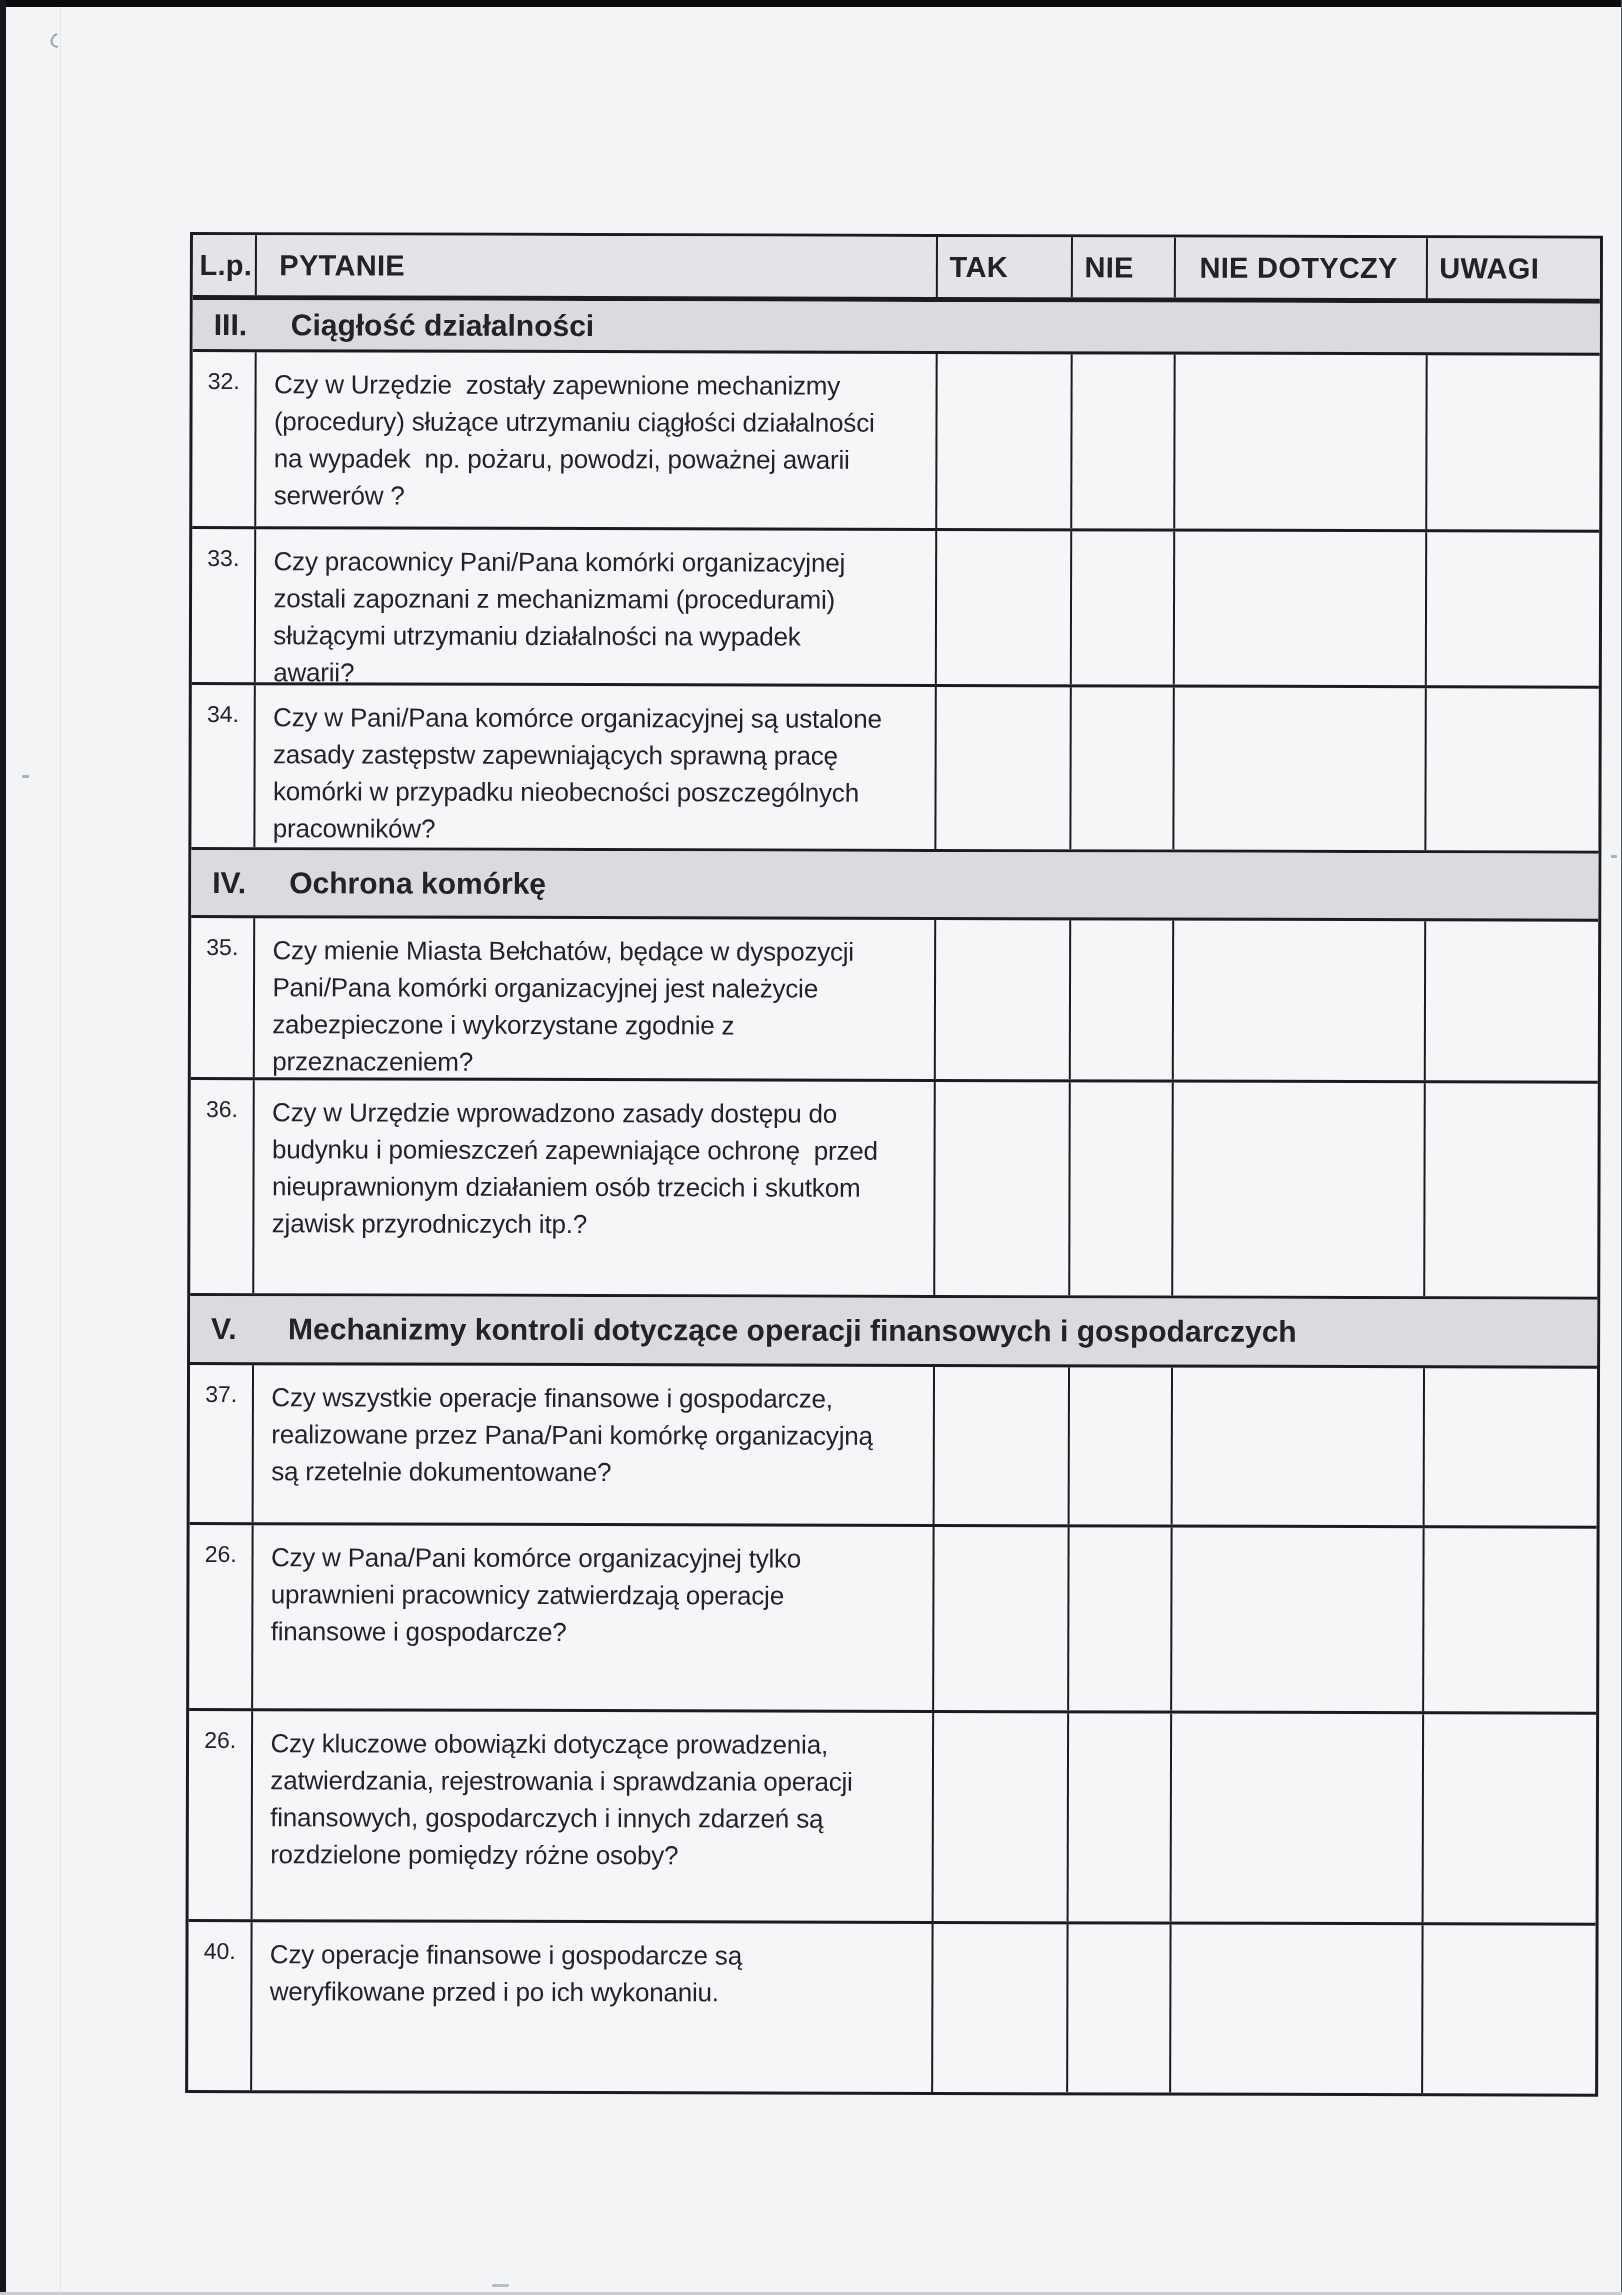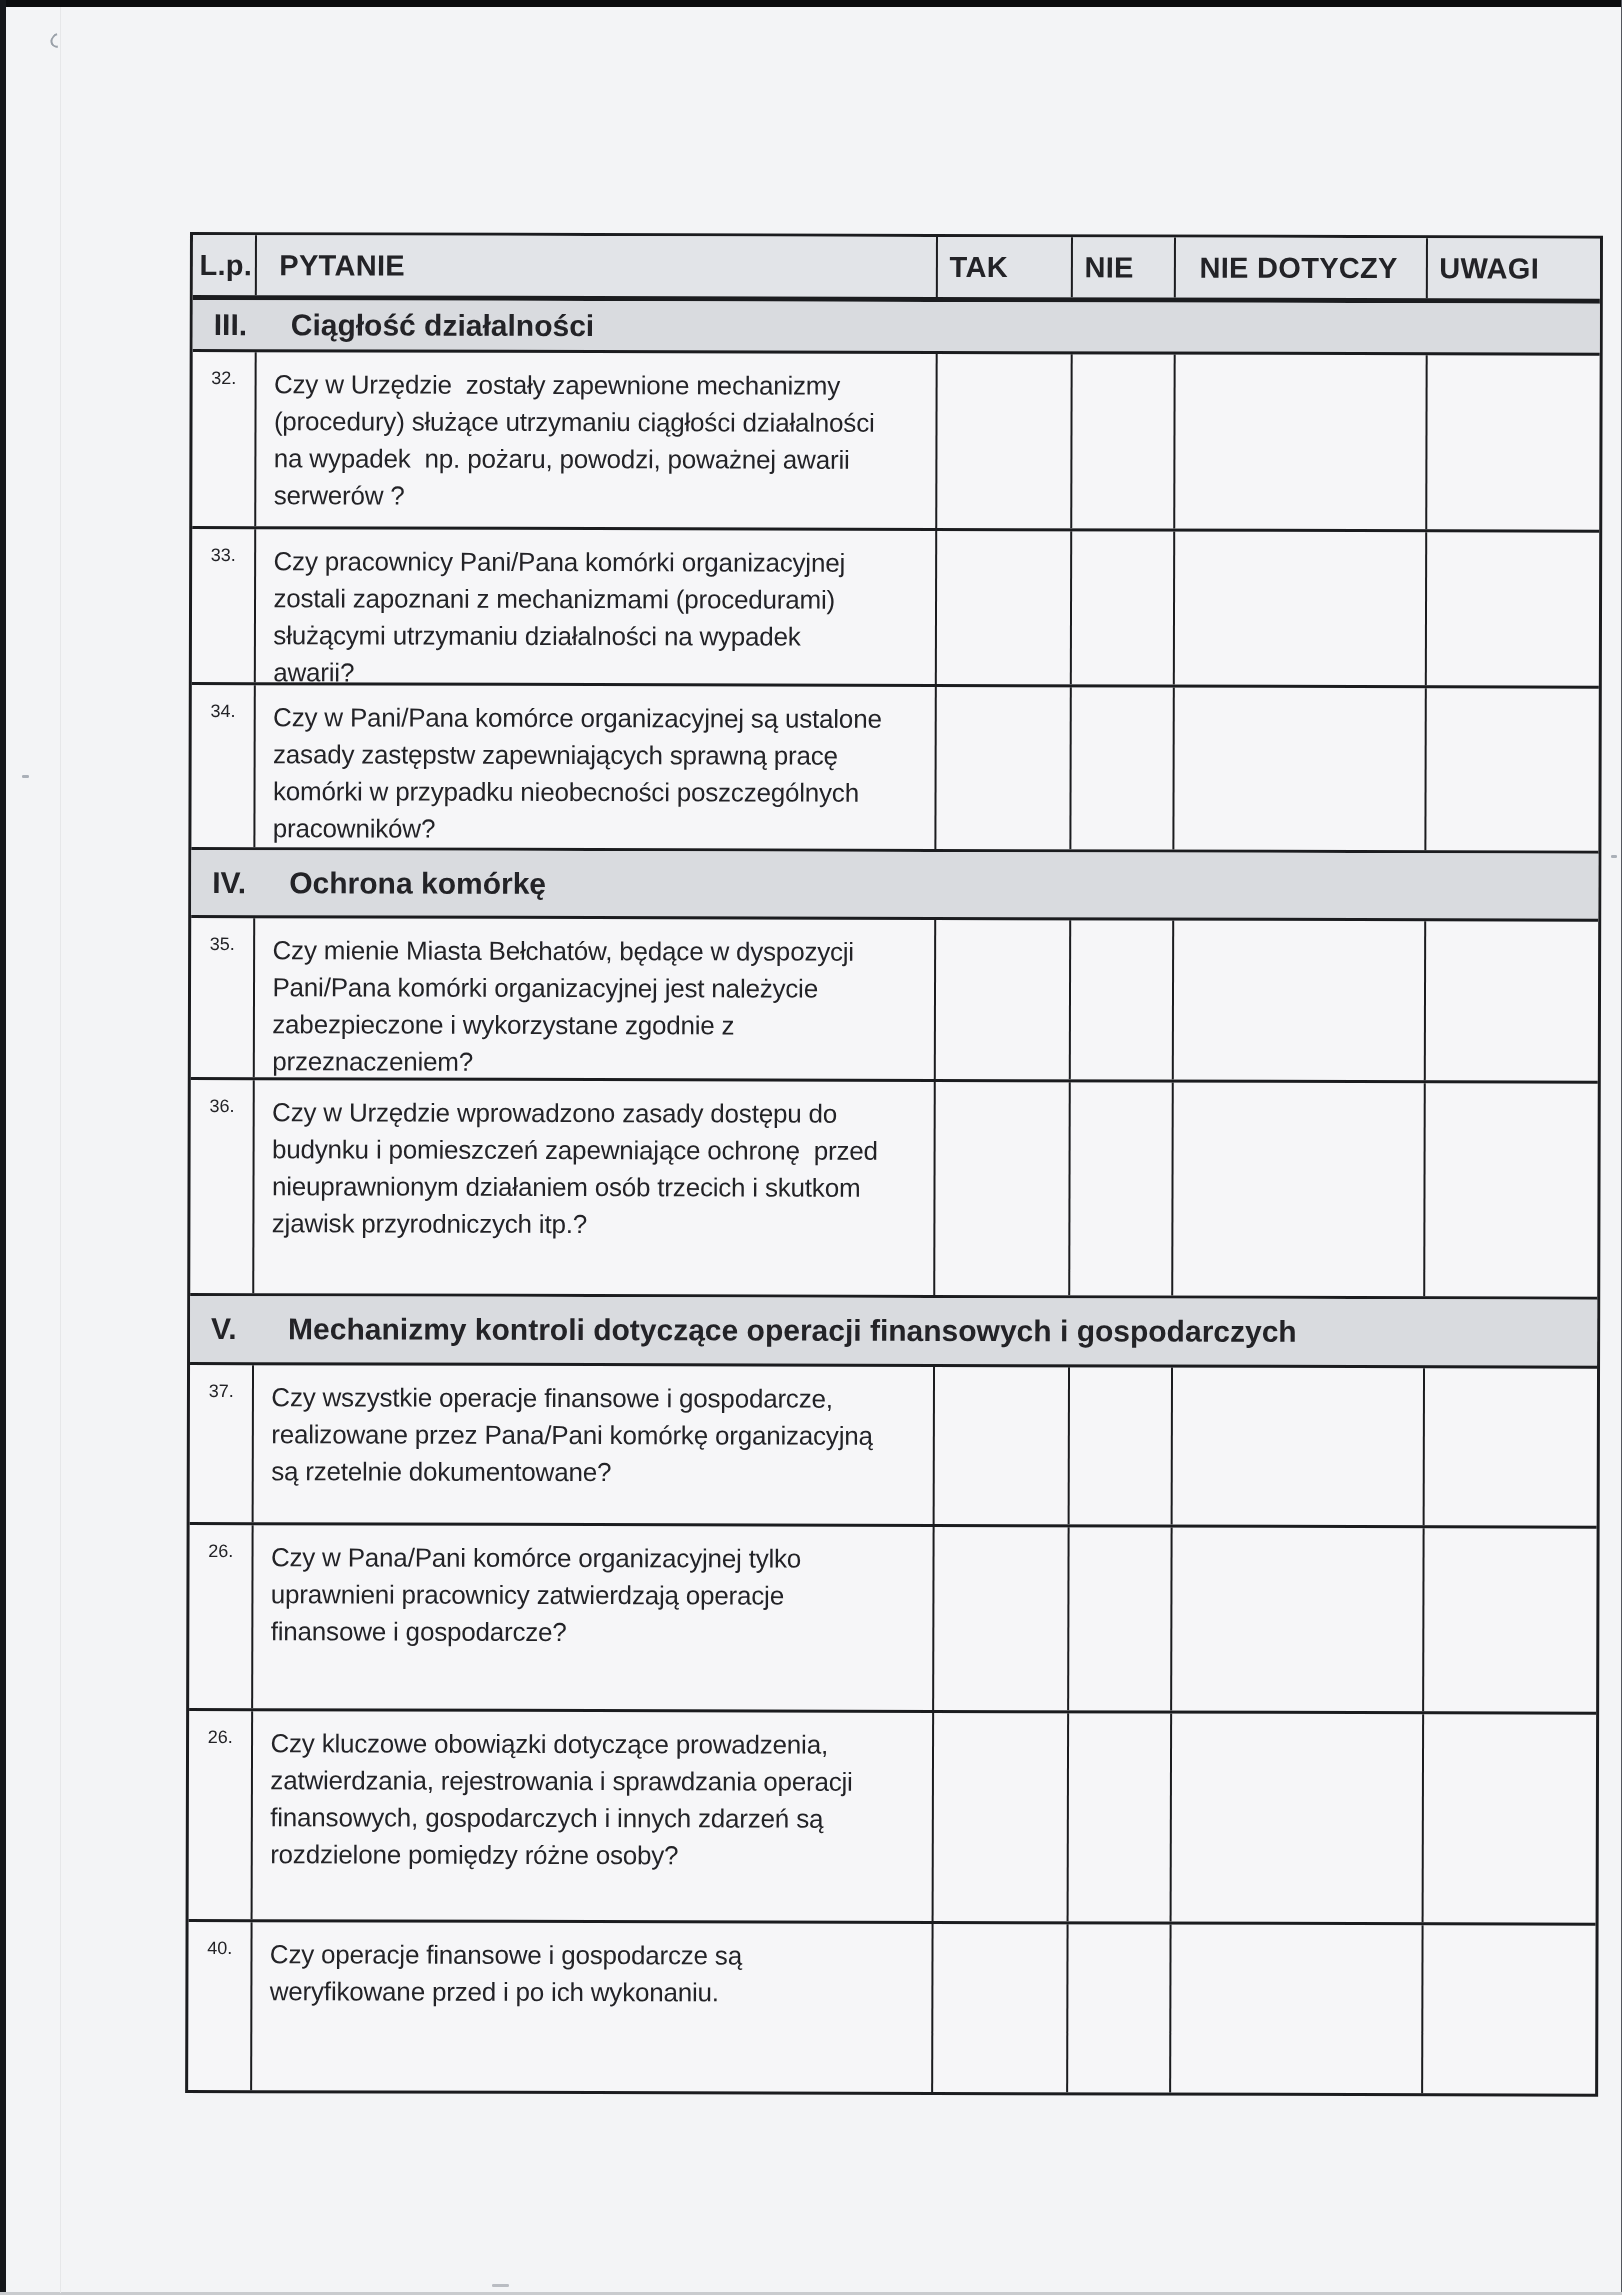--- a/index.html
+++ b/index.html
@@ -49,21 +49,21 @@
   .r-s3{height:52px;}
   .r-s4{height:68px;}
   .r-s5{height:69px;}
   .sec-cell{display:flex;align-items:center;width:100%;padding-left:21px;font-weight:700;font-size:30px;}
   .sec-num{display:inline-block;width:77px;flex:0 0 77px;}
 
   
   .r-q32{height:177px;} .r-q33{height:156px;} .r-q34{height:165px;}
   .r-q35{height:162px;} .r-q36{height:216px;}
   .r-q37{height:160px;} .r-q38{height:186px;} .r-q39{height:211px;} .r-q40{height:168px;}
-  .num{font-size:18px;padding-top:15.7px;text-align:center;}
+  .num{font-size:23px;padding-top:15.7px;text-align:center;}
   .qtext{font-size:26px;line-height:37px;padding:14.4px 10.5px 0 17px;white-space:pre-wrap;letter-spacing:-0.2px;}
 </style>
 </head>
 <body>
 
 <div class="edge-top"></div>
 <div class="edge-left"></div>
 <div class="edge-right"></div>
 <div class="edge-bottom"></div>
 <div class="fold-line"></div>

